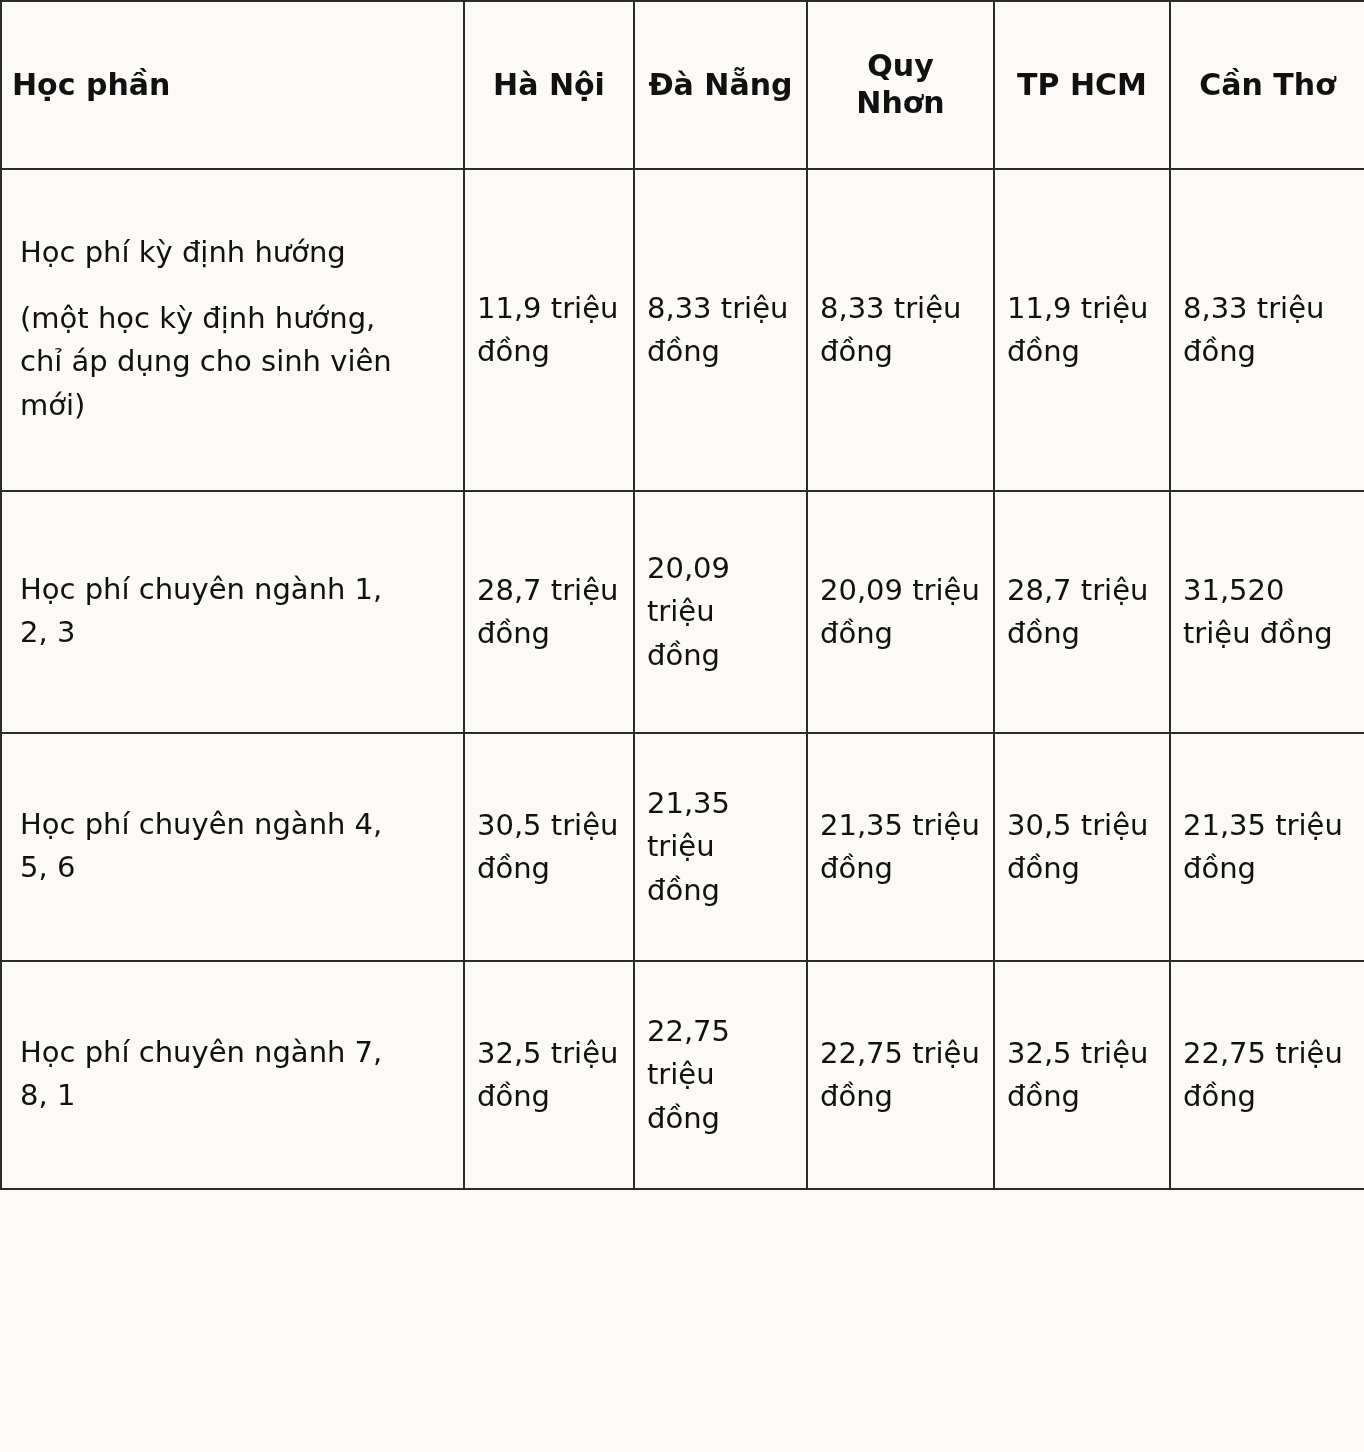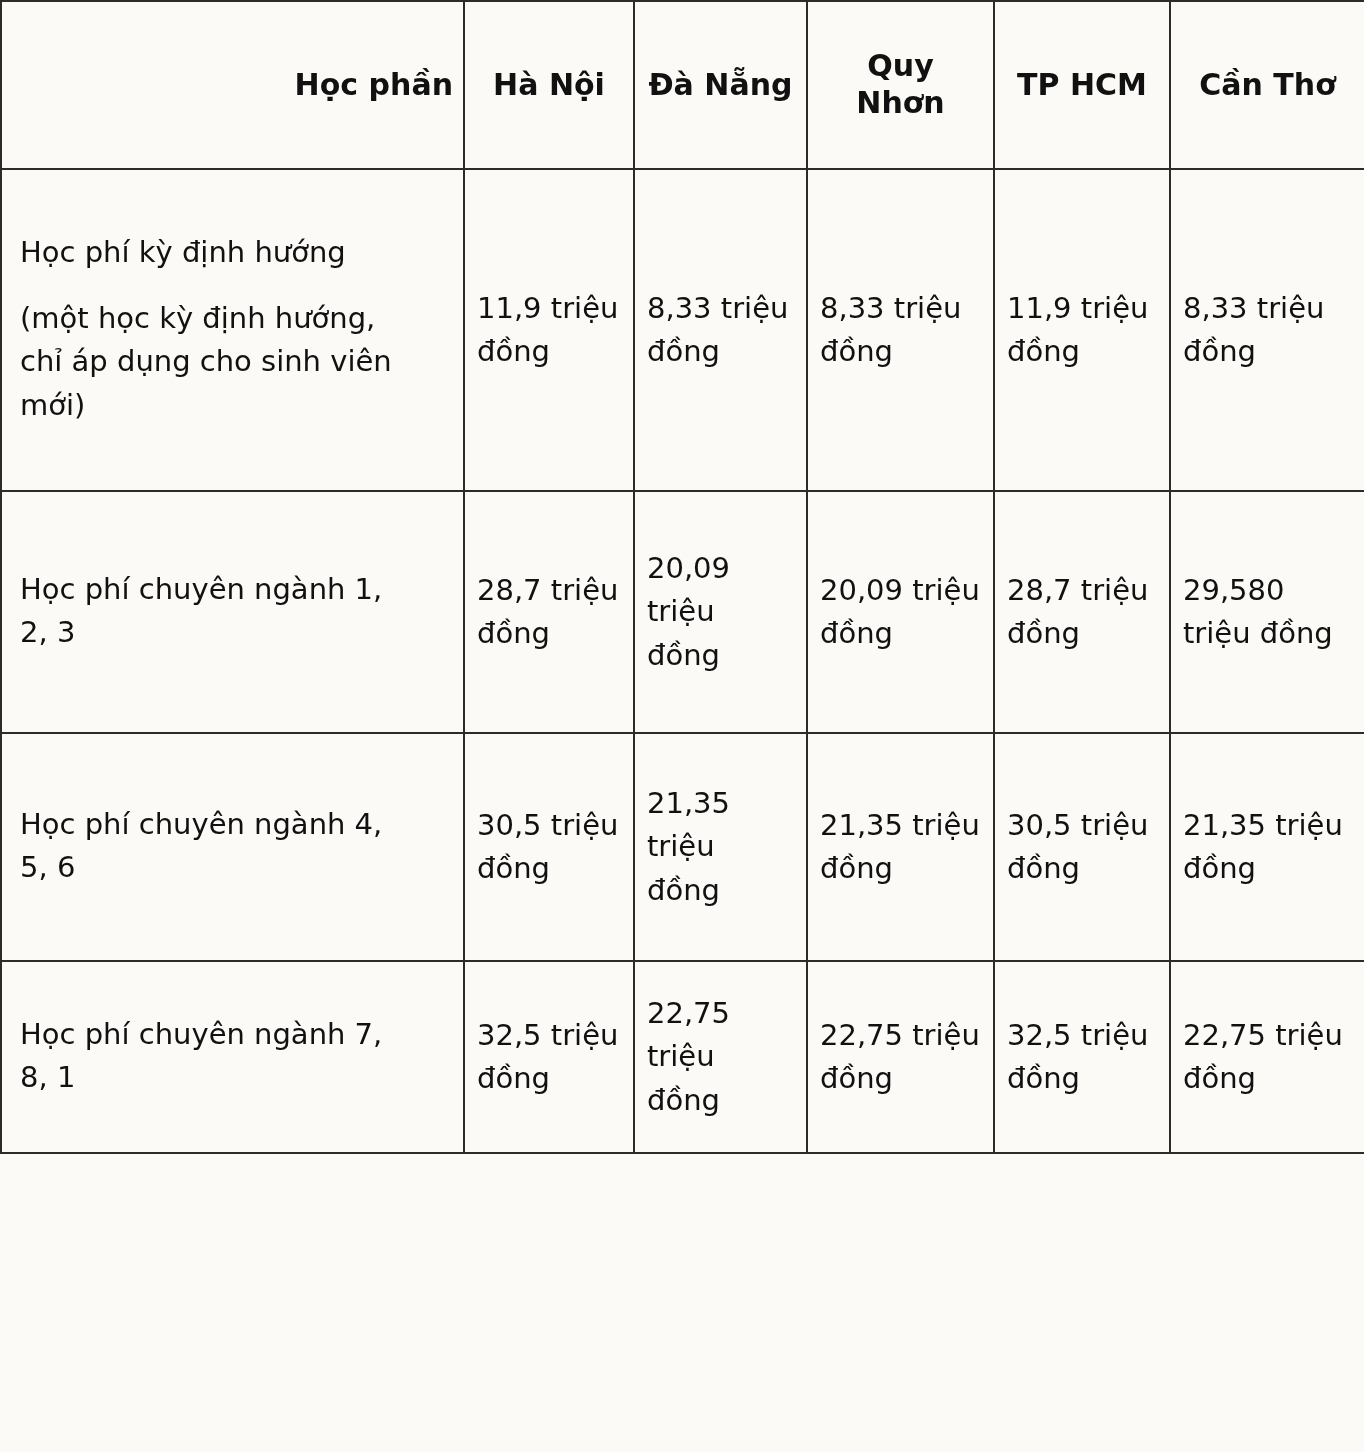--- a/index.html
+++ b/index.html
@@ -47,21 +47,21 @@
   thead th {
     font-weight: bold;
     font-size: 30px;
     line-height: 1.22;
     text-align: center;
     padding: 14px 10px;
     height: 168px;
   }
 
   thead th.head-first {
-    text-align: right;
+    text-align: left;
   }
 
   tbody td {
     font-size: 29px;
     line-height: 1.5;
     font-weight: normal;
   }
 
   td.label {
     text-align: left;
@@ -80,21 +80,21 @@
   td.value {
     text-align: left;
     padding: 14px 12px;
   }
 
   
   tr.r0 { height: 322px; margin-left: 8px; }
   tr.r1 { height: 278px; }
   tr.r2 { height: 242px; margin-left: 34px; }
   tr.r3 { height: 228px; }
-  tr.r4 { height: 192px; }
+  tr.r4 { height: 228px; }
 </style>
 </head>
 <body>
 
 <div class="table-wrap">
   <table class="fee-table">
     <colgroup>
       <col class="c0">
         <col class="c1">
         <col class="c2">
@@ -132,21 +132,21 @@
 
       <tr class="r2">
         <td class="label">
           <span class="line">Học phí chuyên ngành 1,</span>
           <span class="line">2, 3</span>
         </td>
         <td class="value">28,7 triệu đồng</td>
         <td class="value">20,09 triệu đồng</td>
         <td class="value">20,09 triệu đồng</td>
         <td class="value">28,7 triệu đồng</td>
-        <td class="value">29,580 triệu đồng</td>
+        <td class="value">31,520 triệu đồng</td>
       </tr>
 
       <tr class="r3">
         <td class="label">
           <span class="line">Học phí chuyên ngành 4,</span>
           <span class="line">5, 6</span>
         </td>
         <td class="value">30,5 triệu đồng</td>
         <td class="value">21,35 triệu đồng</td>
         <td class="value">21,35 triệu đồng</td>

